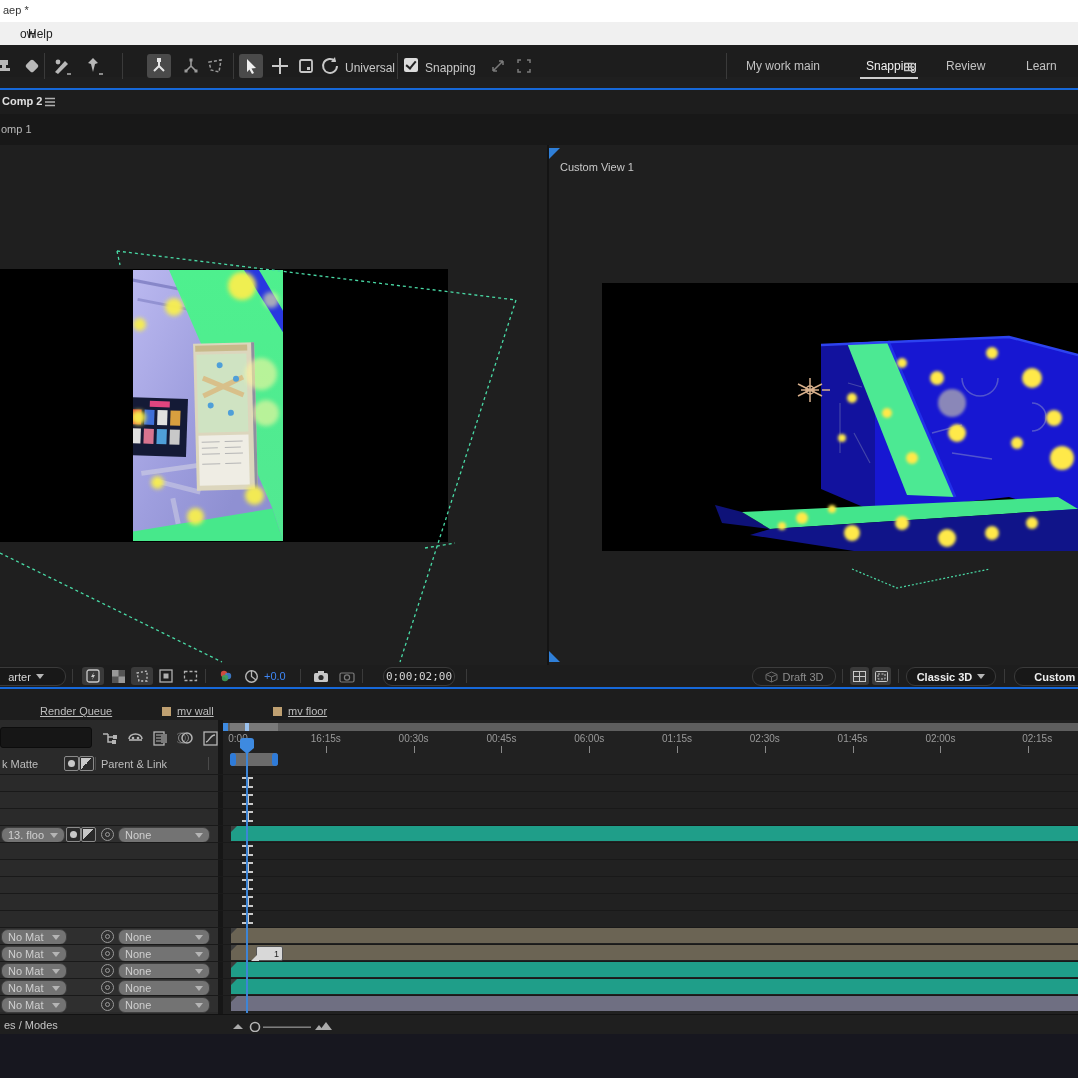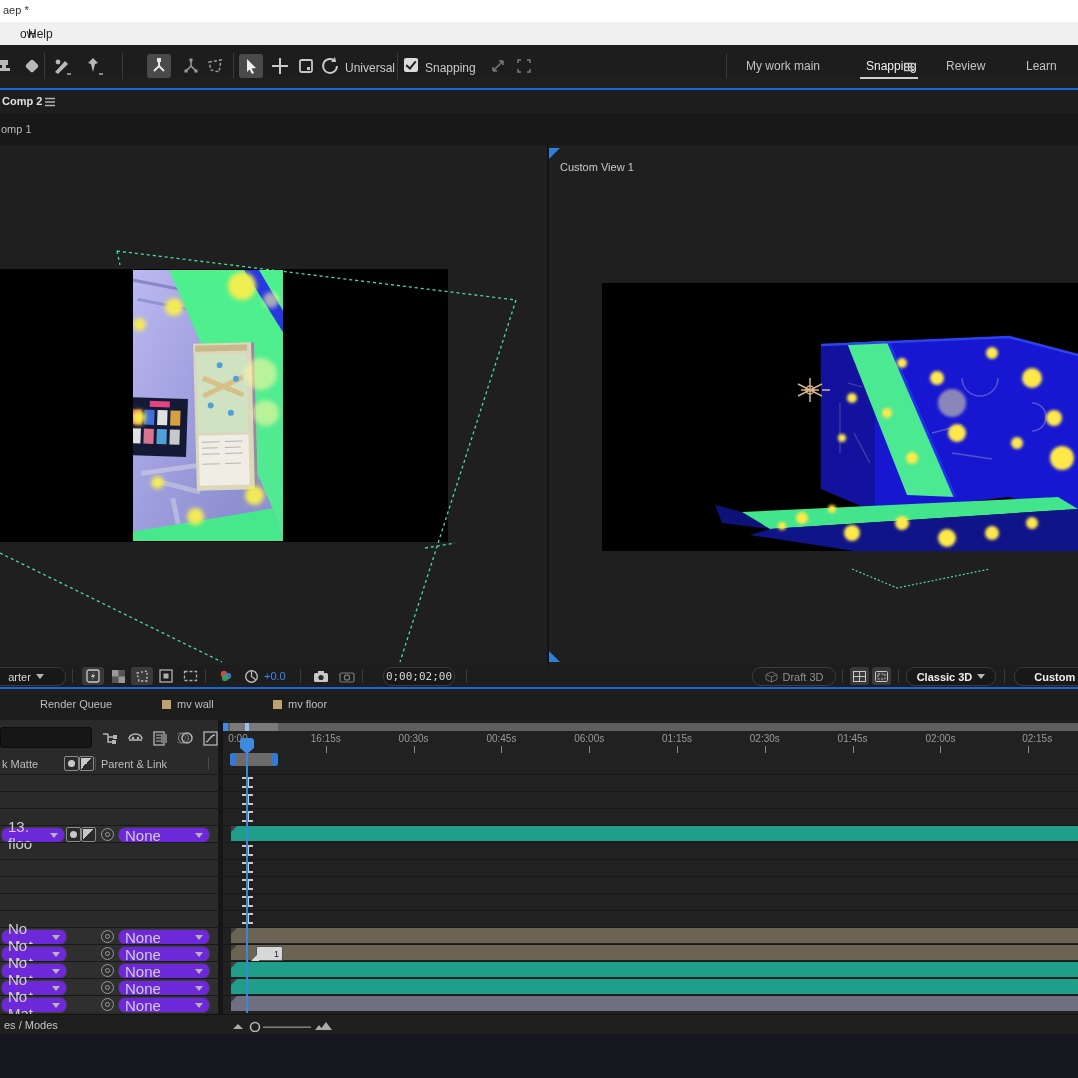--- a/index.html
+++ b/index.html
@@ -45,37 +45,37 @@
   .chev{width:0;height:0;border-left:4px solid transparent;border-right:4px solid transparent;border-top:5px solid #b5b5b5;display:inline-block;}
   .bsep{position:absolute;top:4px;width:1px;height:14px;background:#3a3a3a;}
   .miniicon{position:absolute;top:2px;width:22px;height:18px;border-radius:3px;display:flex;align-items:center;justify-content:center;}
   .miniicon.on{background:#3a3a3a;}
   .bluetext{position:absolute;top:5px;color:#3f87f5;font-size:11px;}
   .ghostbtn{position:absolute;top:2px;height:17px;border:1px solid #3c3c3c;border-radius:9px;color:#8f8f8f;
             display:flex;align-items:center;justify-content:center;gap:5px;font-size:11px;}
   .mono{font-family:"DejaVu Sans Mono",monospace;}
   
   .tltabs{left:0;top:689px;width:1078px;height:31px;background:#1d1d1d;}
-  .tltab{position:absolute;top:9px;font-size:11px;color:#bdbdbd;display:flex;align-items:center;gap:6px;}
+  .tltab{position:absolute;top:16px;font-size:11px;color:#bdbdbd;display:flex;align-items:center;gap:6px;text-decoration:underline;}
   .swatch{width:9px;height:9px;background:#bfa071;display:inline-block;}
   .timeline{left:0;top:720px;width:1078px;height:294px;background:#212121;}
   .tl-left{position:absolute;left:0;top:0;width:218px;height:294px;background:#2a2a2a;}
   .tl-colsep{position:absolute;left:218px;top:0;width:5px;height:294px;background:#161616;}
   .searchbox{position:absolute;left:0;top:7px;width:90px;height:19px;background:#161616;border:1px solid #0c0c0c;border-radius:3px;}
   .tlico{position:absolute;top:10px;width:18px;height:16px;color:#b5b5b5;display:flex;align-items:center;justify-content:center;}
   .hdrrow{position:absolute;left:0;top:35px;width:218px;height:17px;color:#bdbdbd;}
   .togglebox{position:absolute;top:1px;width:13px;height:13px;background:#2a2a2a;border:1px solid #8a8a8a;border-radius:2px;overflow:hidden;}
   .strip{position:absolute;left:223px;top:3px;width:855px;height:8px;background:#5f5f5f;}
   .ruler-label{position:absolute;top:13px;width:48px;text-align:center;font-size:10px;color:#9a9a9a;}
   .ruler-tick{position:absolute;top:26px;width:1px;height:7px;background:#8a8a8a;}
   .workarea{position:absolute;left:230px;top:33px;width:48px;height:13px;background:#6b6b6b;border-radius:3px;}
   .workarea:before,.workarea:after{content:"";position:absolute;top:0;width:6px;height:13px;background:#2e7bd9;border-radius:3px;}
   .workarea:before{left:0;} .workarea:after{right:0;}
-  .dd{position:absolute;height:14px;background:#6d28d9;border:1px solid #3d3d3d;border-radius:7px;
-      display:flex;align-items:center;justify-content:space-between;padding:0 6px;color:#cfcfcf;font-size:15px;}
+  .dd{position:absolute;height:14px;background:#737373;border:1px solid #3d3d3d;border-radius:7px;
+      display:flex;align-items:center;justify-content:space-between;padding:0 6px;color:#cfcfcf;font-size:11px;}
   .pw{position:absolute;width:11px;height:11px;border:1.5px solid #9a9a9a;border-radius:50%;}
   .pw:after{content:"";position:absolute;left:2.5px;top:2.5px;width:3px;height:3px;border:1.5px solid #9a9a9a;border-radius:50%;}
   .bar{position:absolute;left:231px;width:847px;height:15px;}
   .bar:before{content:"";position:absolute;left:0;top:0;border-top:6px solid #3c3c3c;border-right:6px solid transparent;}
   .ibeam{position:absolute;left:242px;width:11px;height:11px;}
   .ibeam:before,.ibeam:after{content:"";position:absolute;left:0;width:11px;height:2px;background:#c9c9c9;}
   .ibeam:before{top:0;} .ibeam:after{bottom:0;}
   .ibeam i{position:absolute;left:4.5px;top:2px;width:2px;height:7px;background:#c9c9c9;}
   .badge1{position:absolute;width:22px;height:13px;background:#d8d8d8;border:1px solid #555;border-radius:2px;
           color:#222;font-size:9px;display:flex;align-items:center;justify-content:flex-end;padding-right:3px;}

